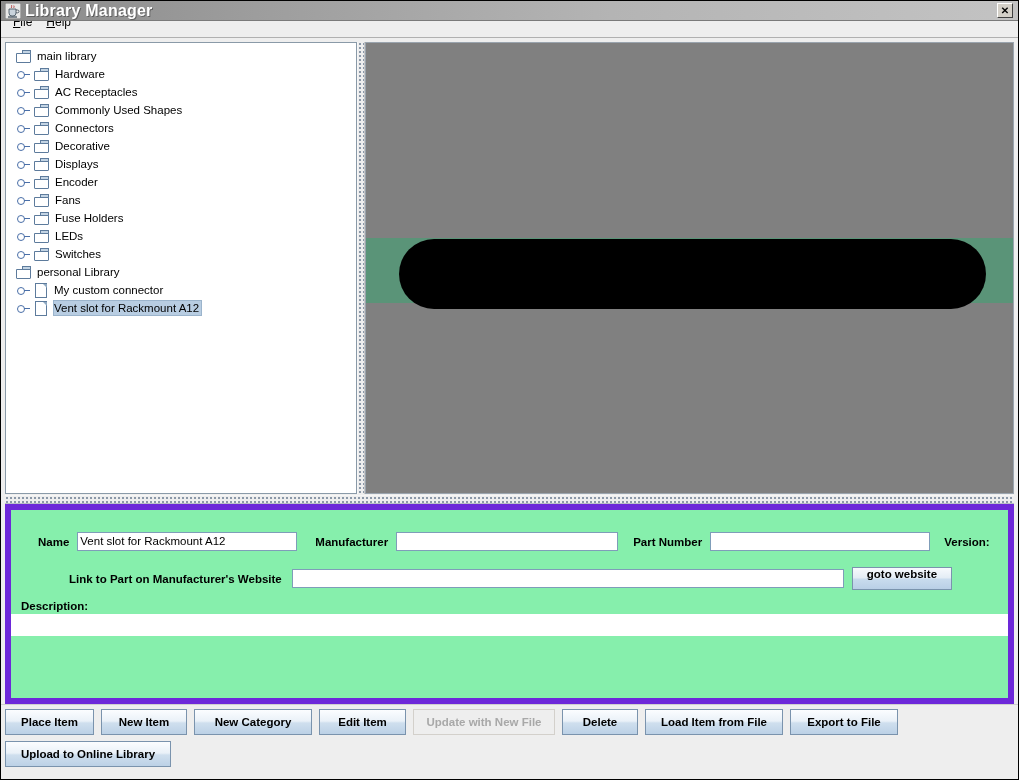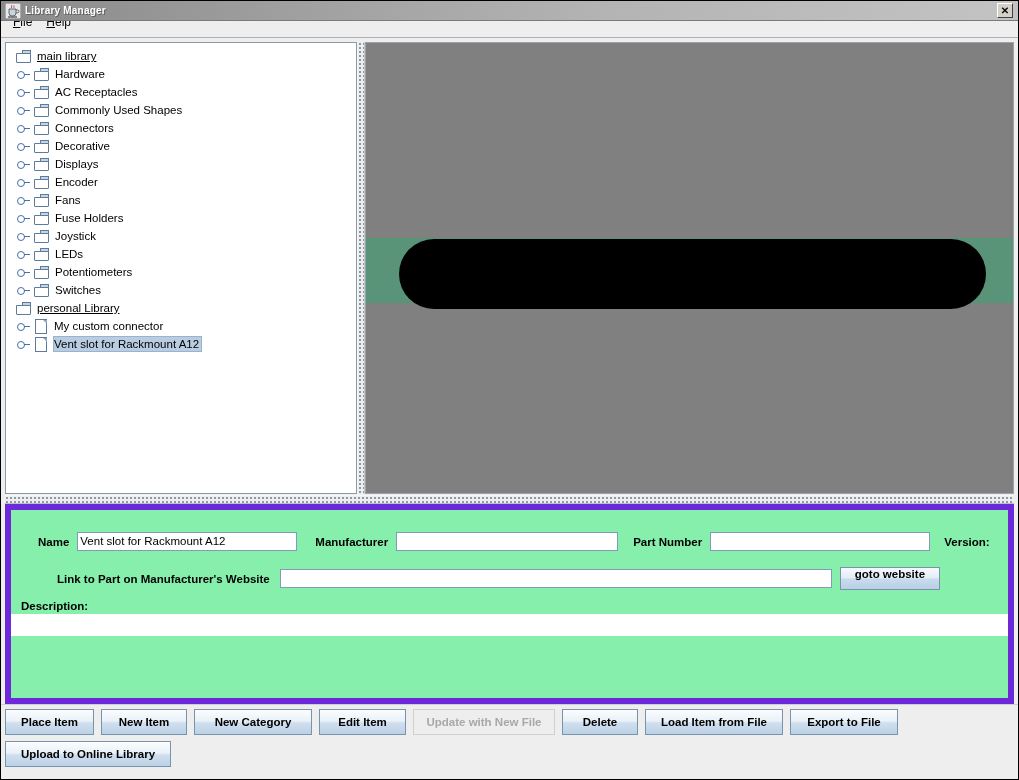--- a/index.html
+++ b/index.html
@@ -31,21 +31,21 @@
     border-bottom: 1px solid #7a7a7a;
     position: relative;
   }
   .title-icon {
     width: 16px; height: 16px;
     margin-right: 4px;
     position: relative;
     flex: 0 0 auto;
   }
   .title-text {
-    font-size: 10px;
+    font-size: 16px;
     font-weight: bold;
     color: #ffffff;
     text-shadow: 1px 1px 0 rgba(0,0,0,0.35);
     letter-spacing: 0.2px;
     white-space: nowrap;
   }
   .titlebar-spacer { flex: 1 1 auto; }
   .close-btn {
     width: 16px; height: 15px;
     background: #d4d0c8;
@@ -142,21 +142,21 @@
   
   .tree-row {
     display: flex;
     align-items: center;
     height: 18px;
     font-size: 11.5px;
     color: #000;
     white-space: nowrap;
     cursor: default;
   }
-  .tree-row.depth0 { padding-left: 8px; text-decoration: underline; }
+  .tree-row.depth0 { padding-left: 8px; }
   .tree-row.depth1 { padding-left: 8px; }
   .handle {
     width: 18px; height: 18px;
     position: relative;
     flex: 0 0 auto;
   }
   .handle.empty { visibility: hidden; }
   .handle::before {
     content: "";
     position: absolute;
@@ -423,37 +423,21 @@
             <span class="fbody"></span>
           </span>
           <span class="tree-label">Fuse Holders</span>
         </div>
         <div class="tree-row depth1">
           <span class="handle"></span>
           <span class="icon-folder">
             <span class="ftab"></span>
             <span class="fbody"></span>
           </span>
-          <span class="tree-label">Joystick</span>
-        </div>
-        <div class="tree-row depth1">
-          <span class="handle"></span>
-          <span class="icon-folder">
-            <span class="ftab"></span>
-            <span class="fbody"></span>
-          </span>
           <span class="tree-label">LEDs</span>
-        </div>
-        <div class="tree-row depth1">
-          <span class="handle"></span>
-          <span class="icon-folder">
-            <span class="ftab"></span>
-            <span class="fbody"></span>
-          </span>
-          <span class="tree-label">Potentiometers</span>
         </div>
         <div class="tree-row depth1">
           <span class="handle"></span>
           <span class="icon-folder">
             <span class="ftab"></span>
             <span class="fbody"></span>
           </span>
           <span class="tree-label">Switches</span>
         </div>
         <div class="tree-row depth0">
@@ -495,21 +479,21 @@
       <span class="lbl" style="margin-left:27px;">Name</span>
       <span class="txtfield" style="width:220px; margin-left:8px;" placeholder="">Vent slot for Rackmount A12</span>
       <span class="lbl" style="margin-left:18px;">Manufacturer</span>
       <span class="txtfield" style="width:222px; margin-left:8px;" placeholder=""></span>
       <span class="lbl" style="margin-left:15px;">Part Number</span>
       <span class="txtfield" style="width:220px; margin-left:8px;" placeholder=""></span>
       <span class="lbl" style="margin-left:14px;">Version:</span>
     </div>
 
     <div class="form-row row2">
-      <span class="lbl" style="margin-left:46px;">Link to Part on Manufacturer's Website</span>
+      <span class="lbl" style="margin-left:58px;">Link to Part on Manufacturer's Website</span>
       <span class="txtfield" style="width:552px; margin-left:10px;" placeholder=""></span>
       <span class="goto-btn" style="margin-left:8px;">goto website</span>
     </div>
 
     <div class="desc-label">Description:</div>
     <div class="desc-area"></div>
   </div>
 
   <div class="buttonbar">
     <div class="btnrow" id="btnrow1">

